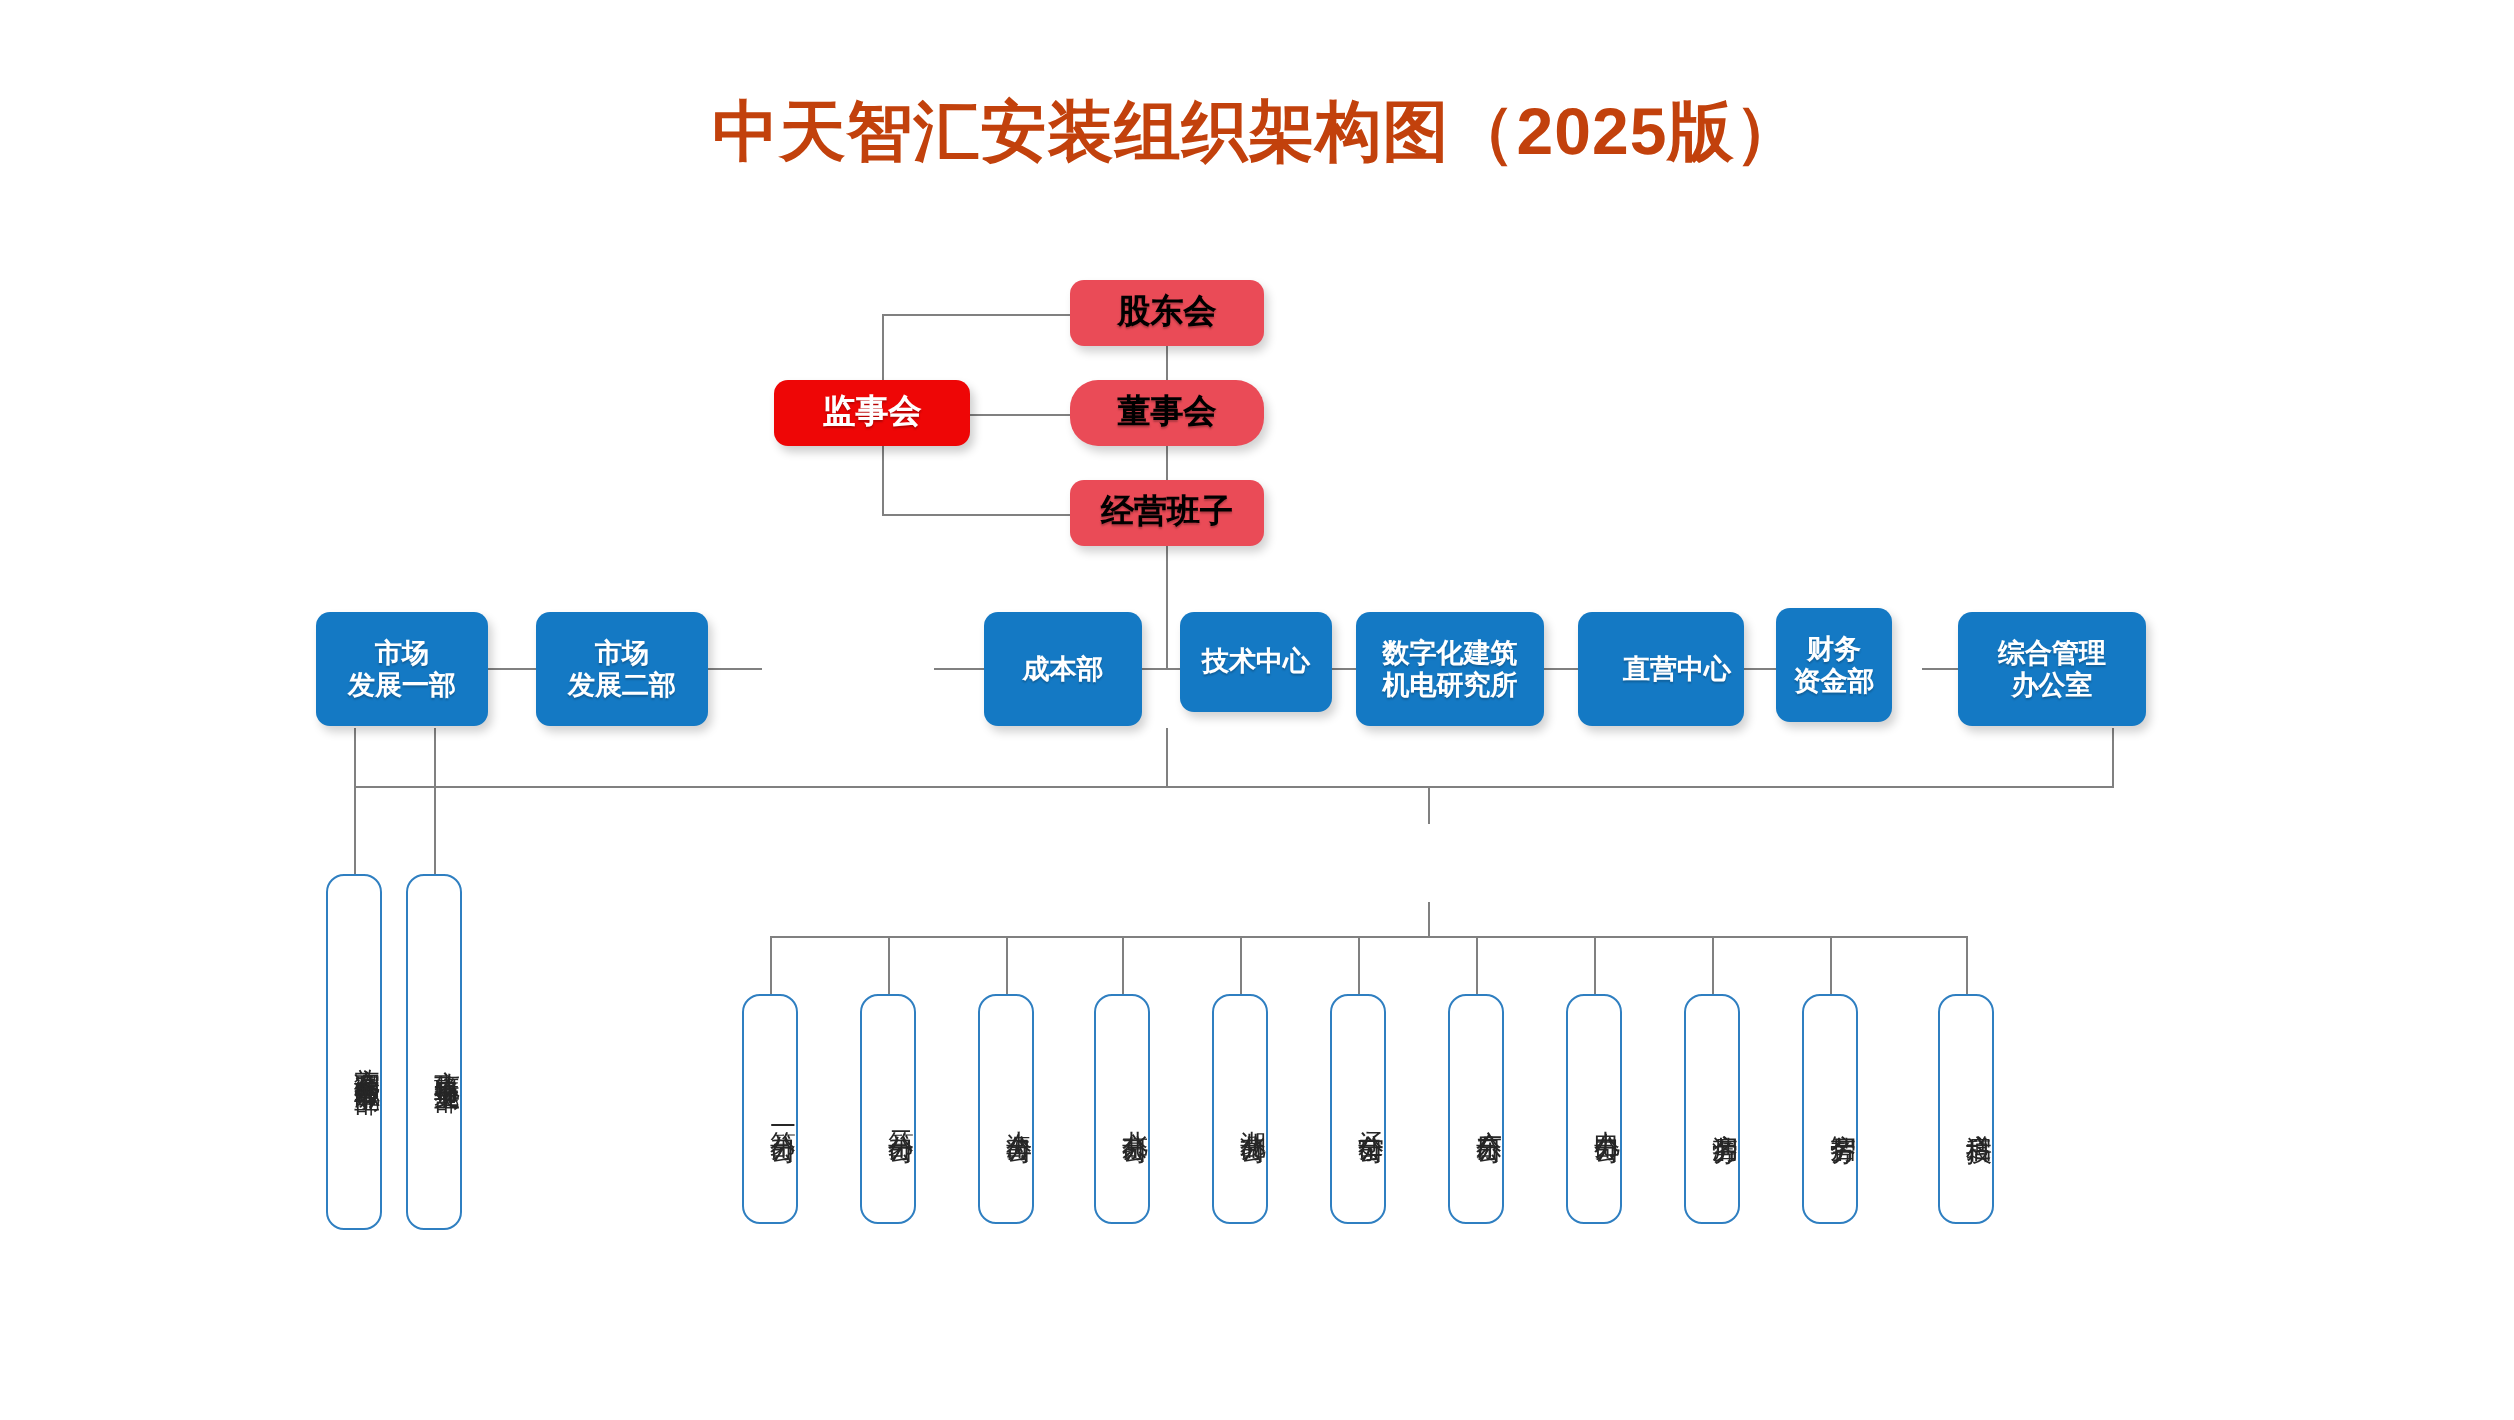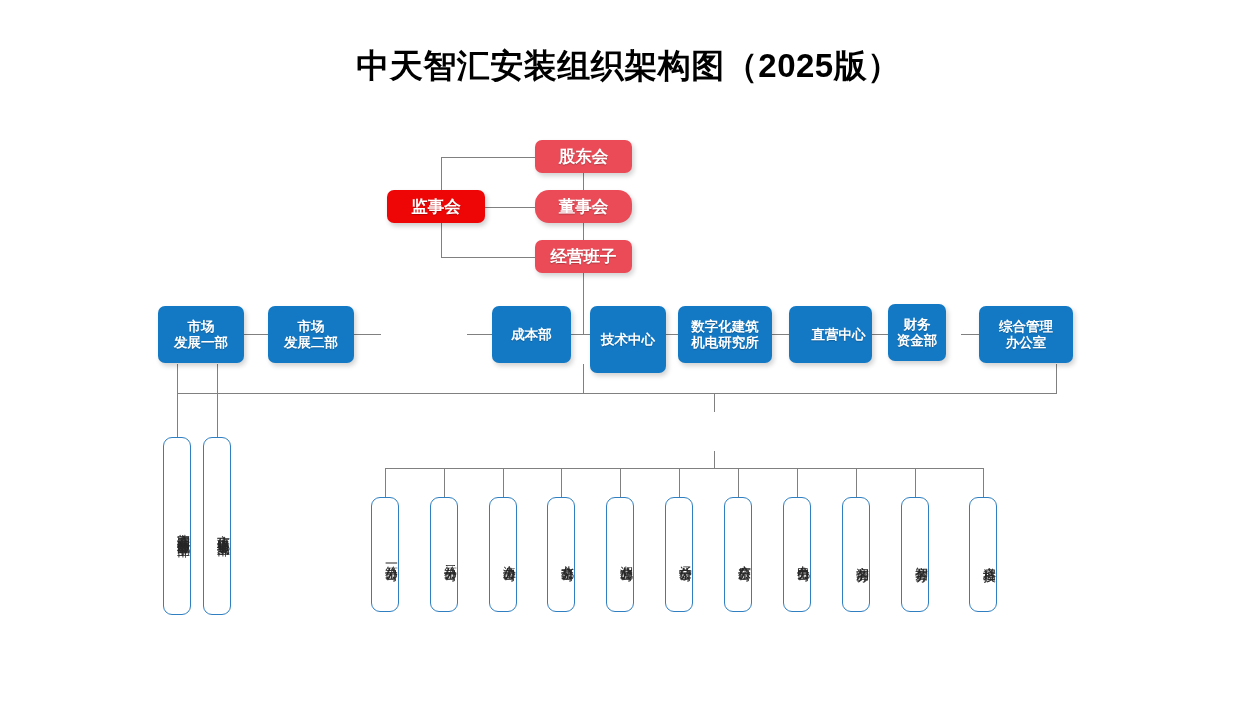--- a/index.html
+++ b/index.html
@@ -20,21 +20,21 @@
 
   
   .chart-title {
     position: absolute;
     left: 0;
     top: 44px;
     width: 1257px;
     text-align: center;
     font-size: 33px;
     font-weight: bold;
-    color: #000000;
+    color: #c2410c;
     letter-spacing: 0.5px;
     white-space: nowrap;
   }
 
   
   .ln {
     position: absolute;
     background: #808080;
   }
   .ln.h { height: 1px; }
@@ -48,21 +48,21 @@
     align-items: center;
     justify-content: center;
     text-align: center;
     border-radius: 7px;
     line-height: 1.18;
   }
 
   
   .node.red {
     background: #ea4b57;
-    color: #ffffff;
+    color: #000000;
     font-weight: bold;
     font-size: 16.5px;
     box-shadow: 2px 3px 5px rgba(0,0,0,0.18);
     text-shadow: 0 1px 1px rgba(0,0,0,0.25);
   }
   .node.red-bright {
     background: #ee0606;
     color: #ffffff;
     font-weight: bold;
     font-size: 16.5px;
@@ -187,21 +187,21 @@
       <div>市场</div>
       <div>发展二部</div>
     </div>
   </div>
 
 
   <div class="node blue" style="left:492px; top:306px; width:79px; height:57px;">
     <span>成本部</span>
   </div>
 
-  <div class="node blue" style="left:590px; top:306px; width:76px; height:67px;">
+  <div class="node blue" style="left:590px; top:306px; width:76px; height:50px;">
     <span>技术中心</span>
   </div>
 
   <div class="node blue" style="left:678px; top:306px; width:94px; height:57px;">
     <div>
       <div>数字化建筑</div>
       <div>机电研究所</div>
     </div>
   </div>
 

